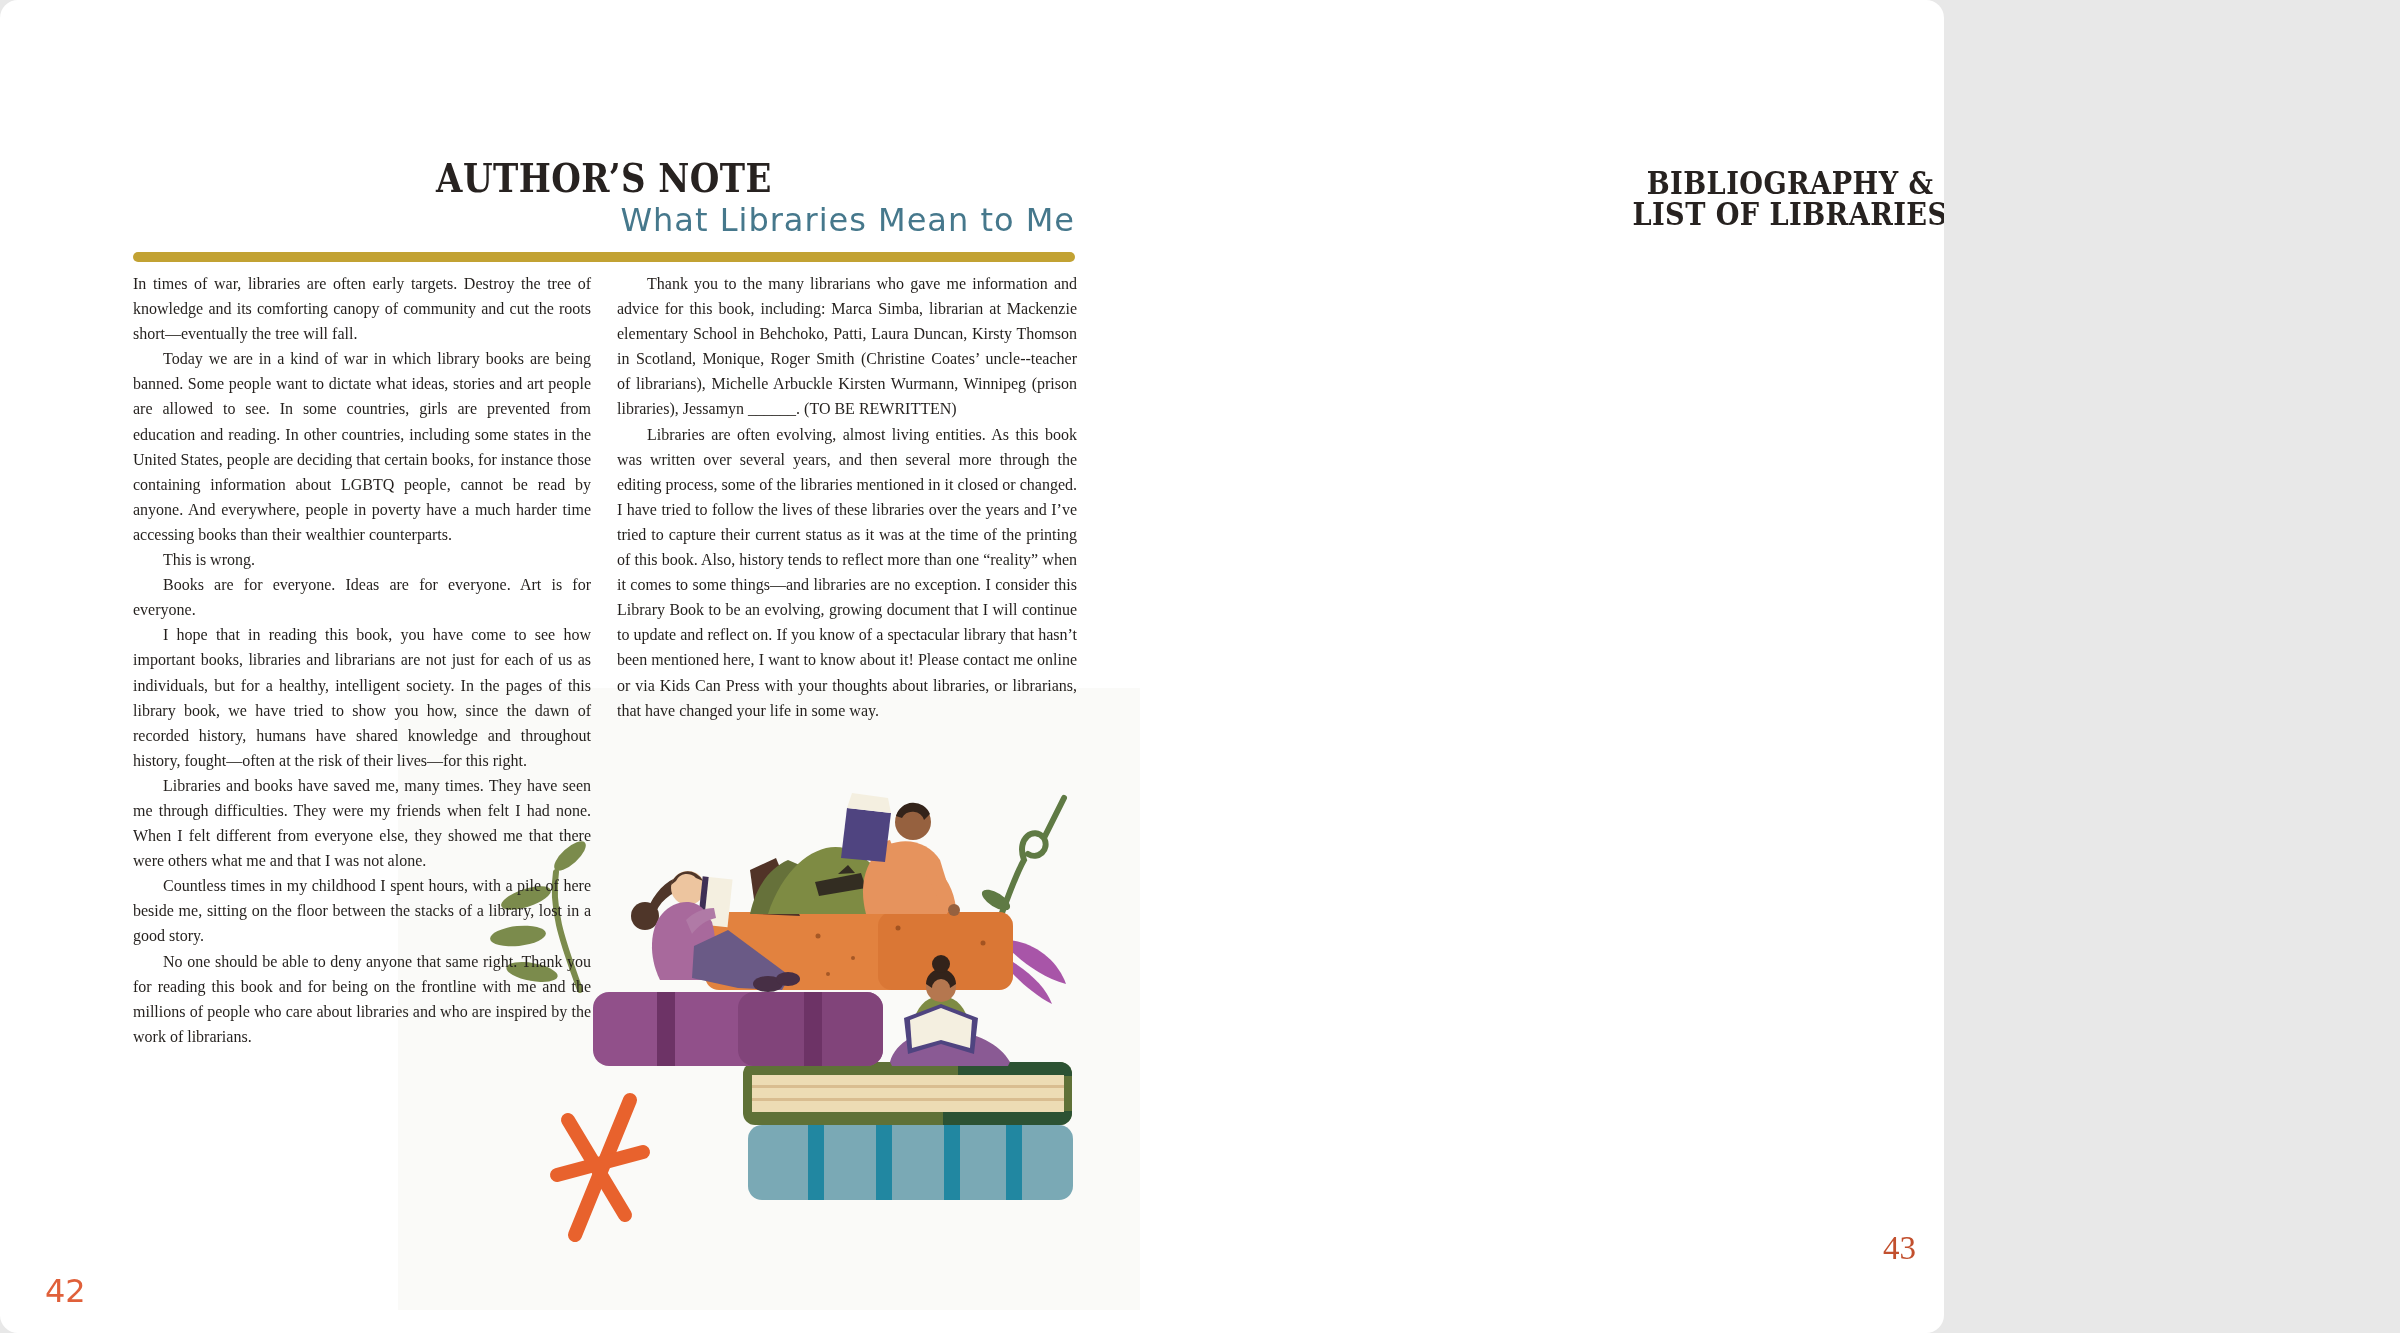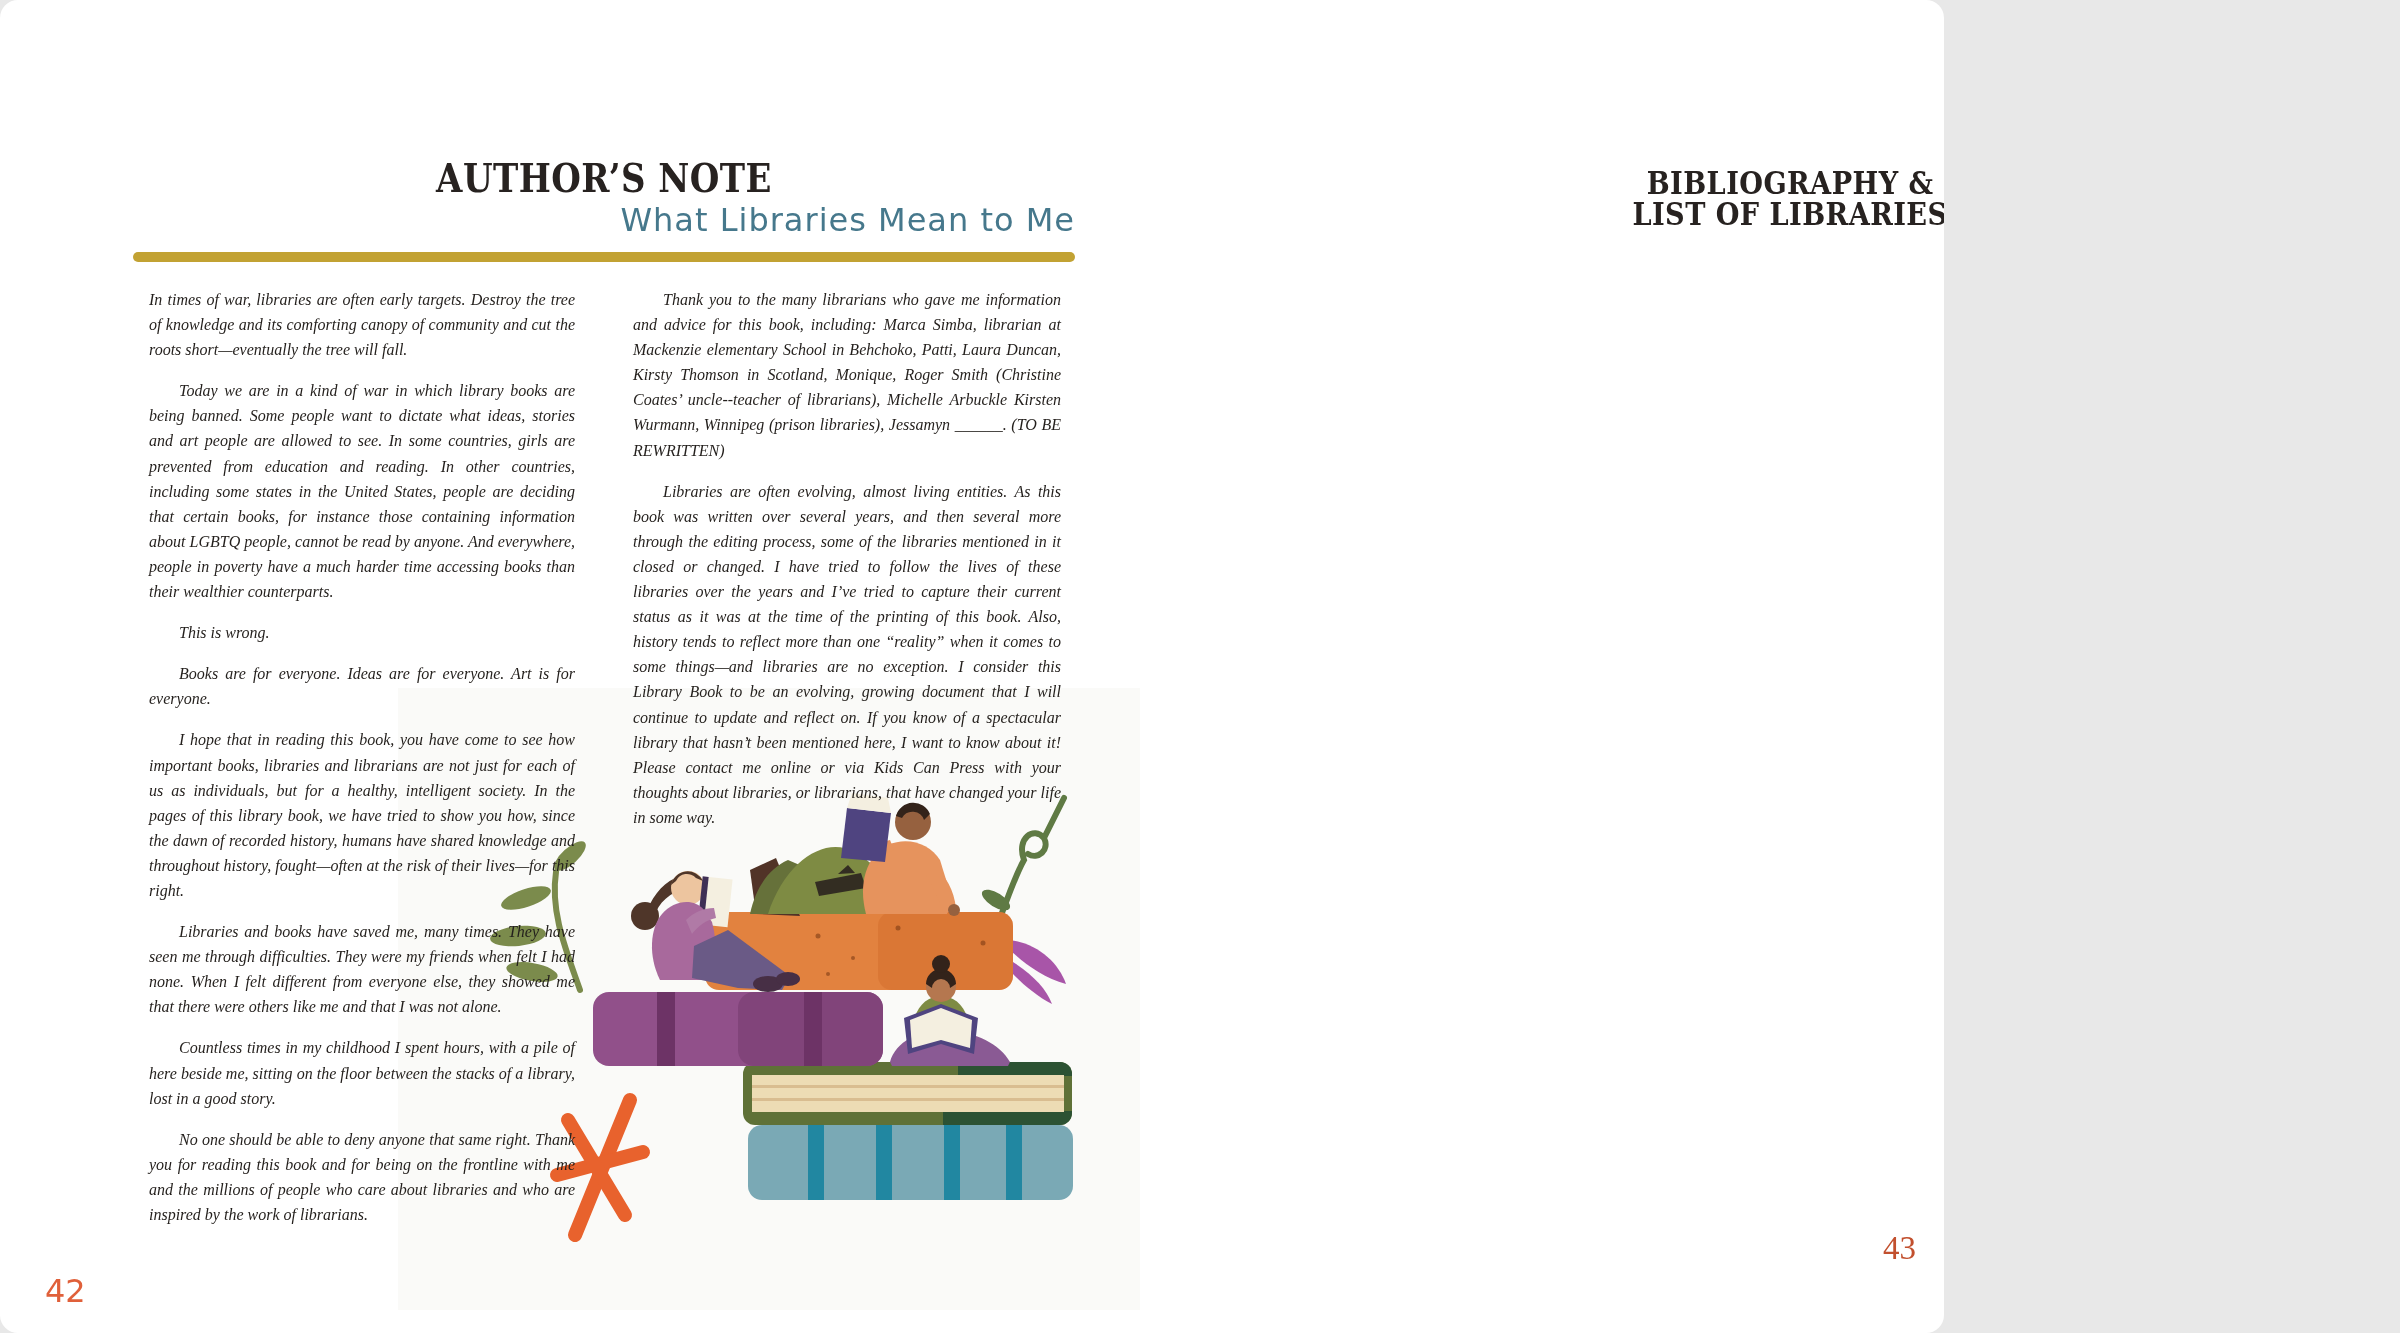--- a/index.html
+++ b/index.html
@@ -19,21 +19,21 @@
     font-family:"DejaVu Sans",sans-serif;font-size:32px;line-height:40px;
     letter-spacing:1px;color:var(--subtitle-teal,#46788c);text-align:right;
   }
   .gold-rule{
     position:absolute;left:133px;top:252px;width:942px;height:10px;
     border-radius:5px;background:var(--gold,#c2a233);
   }
   .col{position:absolute;top:271px;font-size:16px;line-height:25.1px;text-align:justify;z-index:3;}
   .col1{left:133px;width:458px;}
   .col2{left:617px;width:460px;}
-  .col p{margin:16px;font-style:italic;}
+  .col p{margin:0;}
   .col1 p:not(:first-child){text-indent:30px;}
   .col2 p{text-indent:30px;}
   .pagenum{position:absolute;z-index:4;}
   .pagenum-left{
     left:30px;top:1272px;font-family:"DejaVu Sans",sans-serif;
     font-size:32px;color:var(--pagenum-left,#e0603a);margin-left:15px;
   }
   .pagenum-right{
     right:28px;top:1230px;font-family:Liberation Serif, serif;
     font-size:33px;color:var(--pagenum-right,#c2502e);
@@ -59,21 +59,21 @@
       <div class="lp-subtitle">What Libraries Mean to Me</div>
     </header>
     <div class="gold-rule"></div>
 
     <div class="col col1">
       <p>In times of war, libraries are often early targets. Destroy the tree of knowledge and its comforting canopy of community and cut the roots short—eventually the tree will fall.</p>
       <p>Today we are in a kind of war in which library books are being banned. Some people want to dictate what ideas, stories and art people are allowed to see. In some countries, girls are prevented from education and reading. In other countries, including some states in the United States, people are deciding that certain books, for instance those containing information about LGBTQ people, cannot be read by anyone. And everywhere, people in poverty have a much harder time accessing books than their wealthier counterparts.</p>
       <p>This is wrong.</p>
       <p>Books are for everyone. Ideas are for everyone. Art is for everyone.</p>
       <p>I hope that in reading this book, you have come to see how important books, libraries and librarians are not just for each of us as individuals, but for a healthy, intelligent society. In the pages of this library book, we have tried to show you how, since the dawn of recorded history, humans have shared knowledge and throughout history, fought—often at the risk of their lives—for this right.</p>
-      <p>Libraries and books have saved me, many times. They have seen me through difficulties. They were my friends when felt I had none. When I felt different from everyone else, they showed me that there were others like me and that I was not alone.</p>
+      <p>Libraries and books have saved me, many times. They have seen me through difficulties. They were my friends when felt I had none. When I felt different from everyone else, they showed me that there were others what me and that I was not alone.</p>
       <p>Countless times in my childhood I spent hours, with a pile of here beside me, sitting on the floor between the stacks of a library, lost in a good story.</p>
       <p>No one should be able to deny anyone that same right. Thank you for reading this book and for being on the frontline with me and the millions of people who care about libraries and who are inspired by the work of librarians.</p>
     </div>
 
     <div class="col col2">
       <p>Thank you to the many librarians who gave me information and advice for this book, including: Marca Simba, librarian at Mackenzie elementary School in Behchoko, Patti, Laura Duncan, Kirsty Thomson in Scotland, Monique, Roger Smith (Christine Coates’ uncle--teacher of librarians), Michelle Arbuckle Kirsten Wurmann, Winnipeg (prison libraries), Jessamyn ______. (TO BE REWRITTEN)</p>
       <p>Libraries are often evolving, almost living entities. As this book was written over several years, and then several more through the editing process, some of the libraries mentioned in it closed or changed. I have tried to follow the lives of these libraries over the years and I’ve tried to capture their current status as it was at the time of the printing of this book. Also, history tends to reflect more than one “reality” when it comes to some things—and libraries are no exception. I consider this Library Book to be an evolving, growing document that I will continue to update and reflect on. If you know of a spectacular library that hasn’t been mentioned here, I want to know about it! Please contact me online or via Kids Can Press with your thoughts about libraries, or librarians, that have changed your life in some way.</p>
     </div>
 
     <div class="pagenum pagenum-left">42</div>

